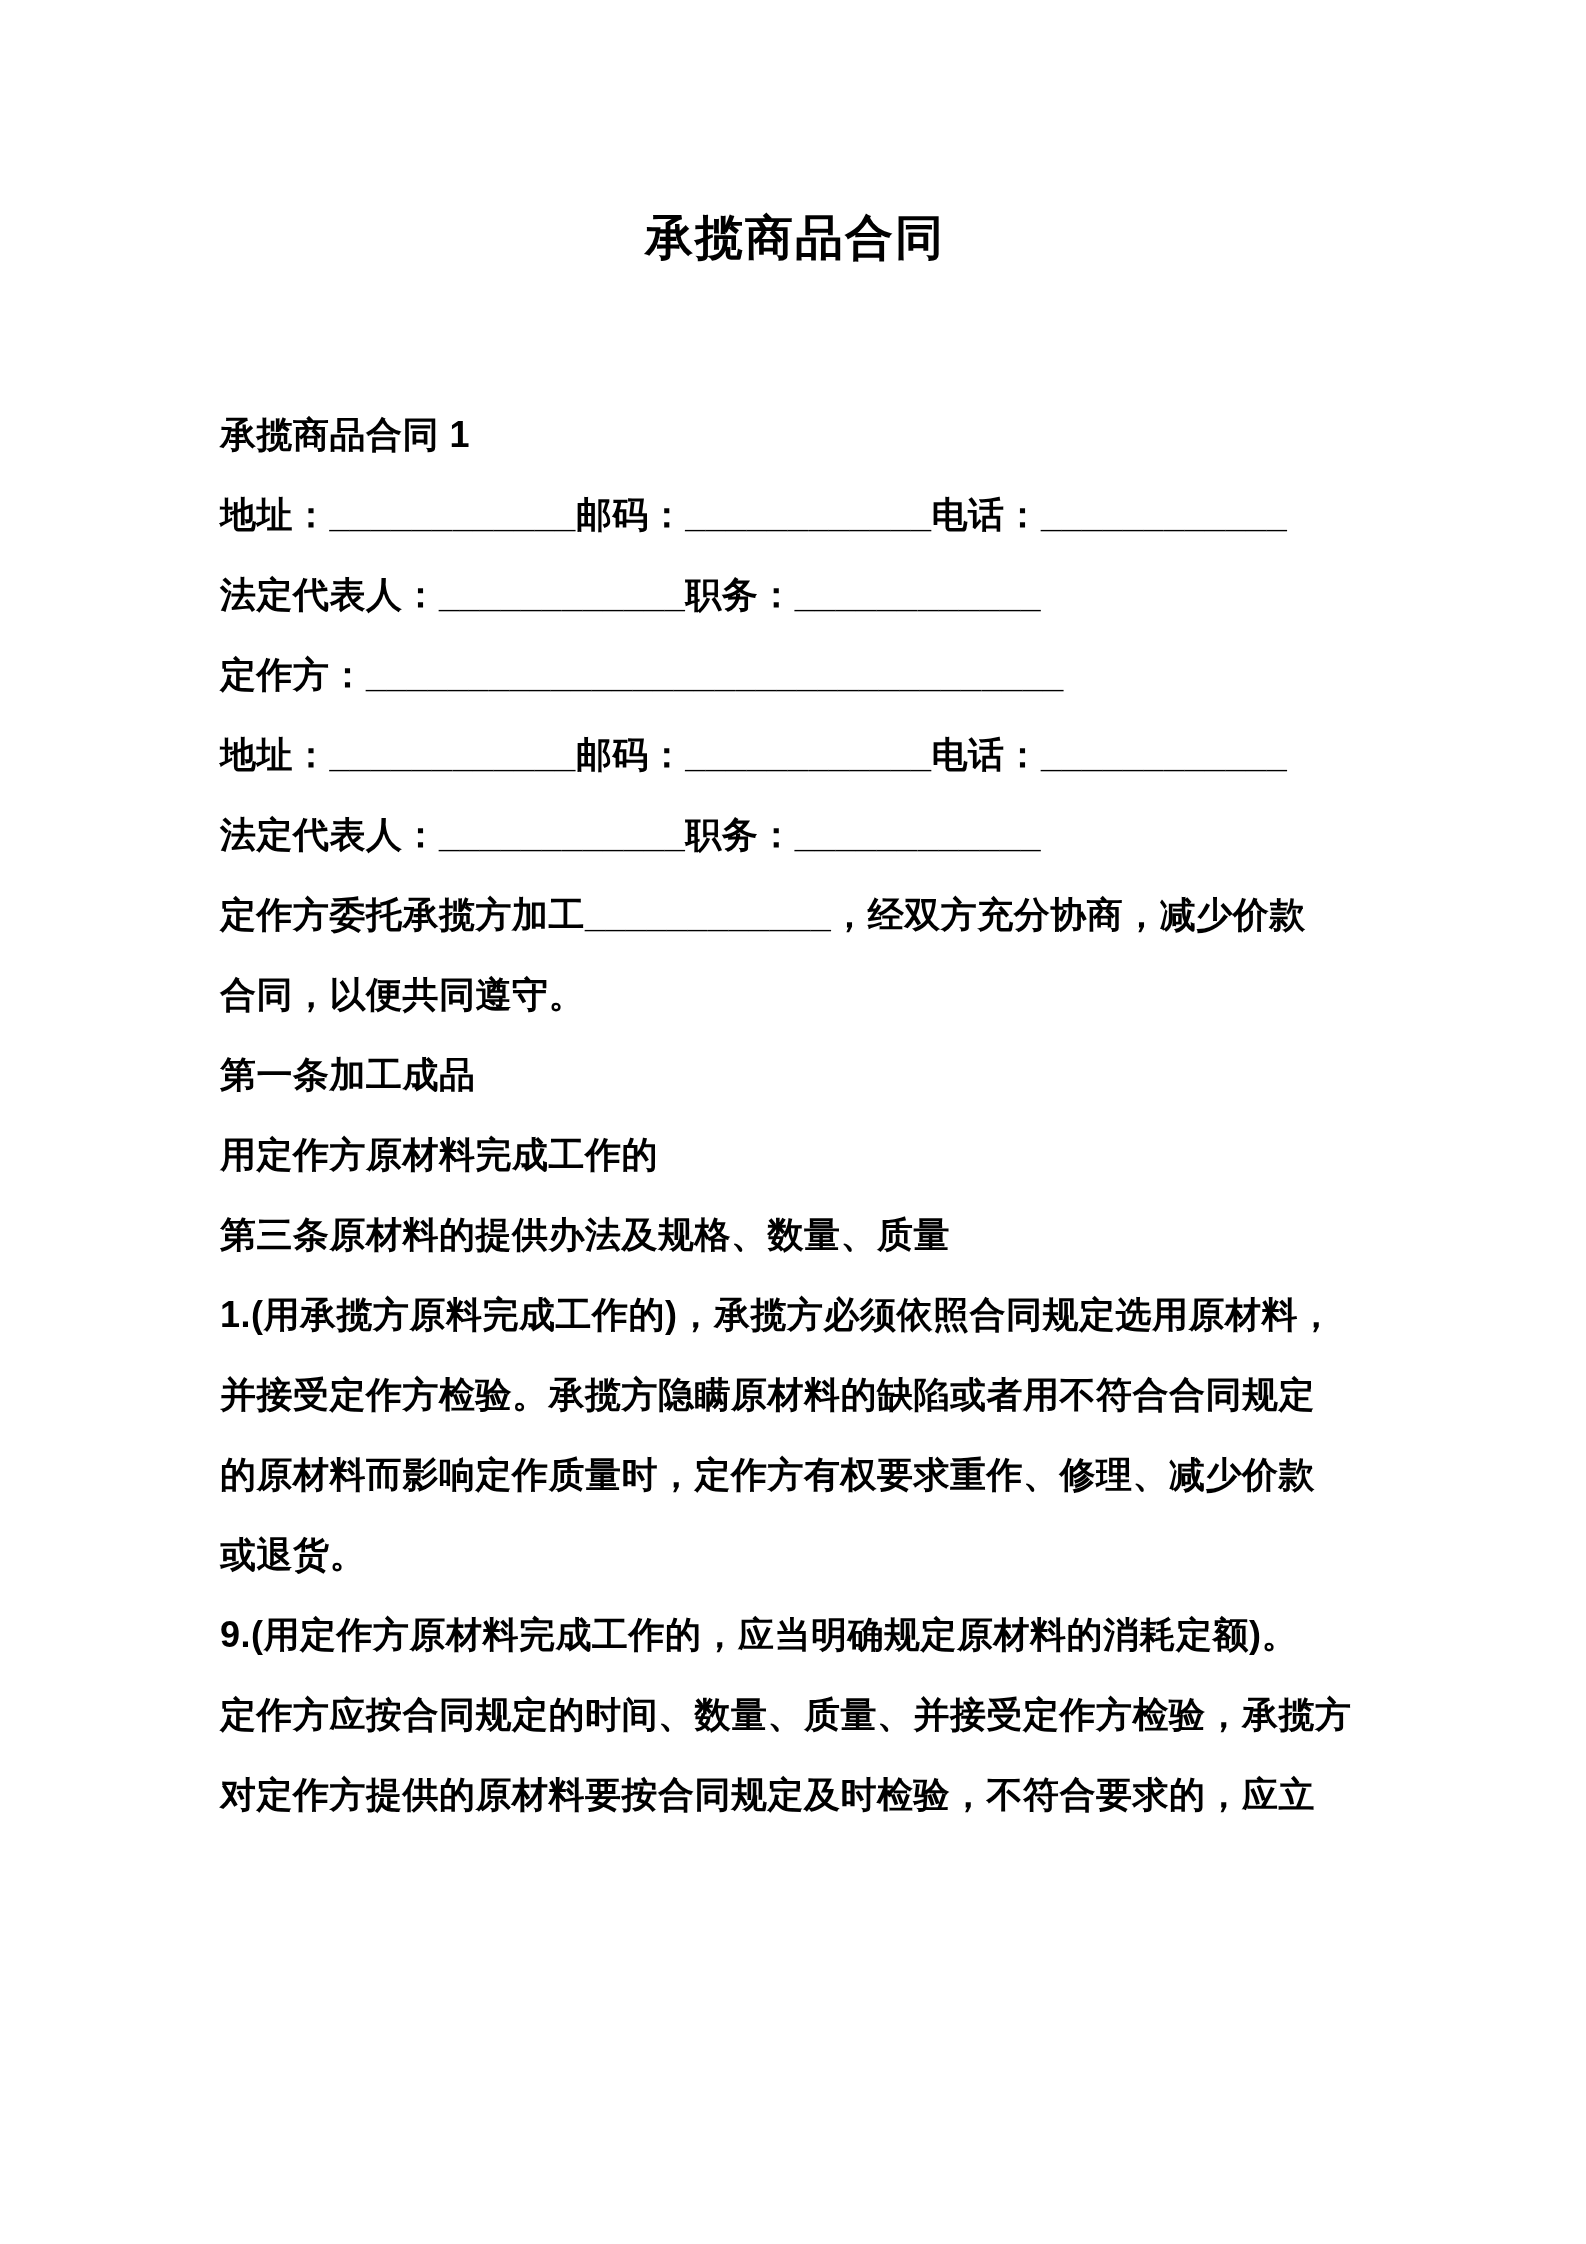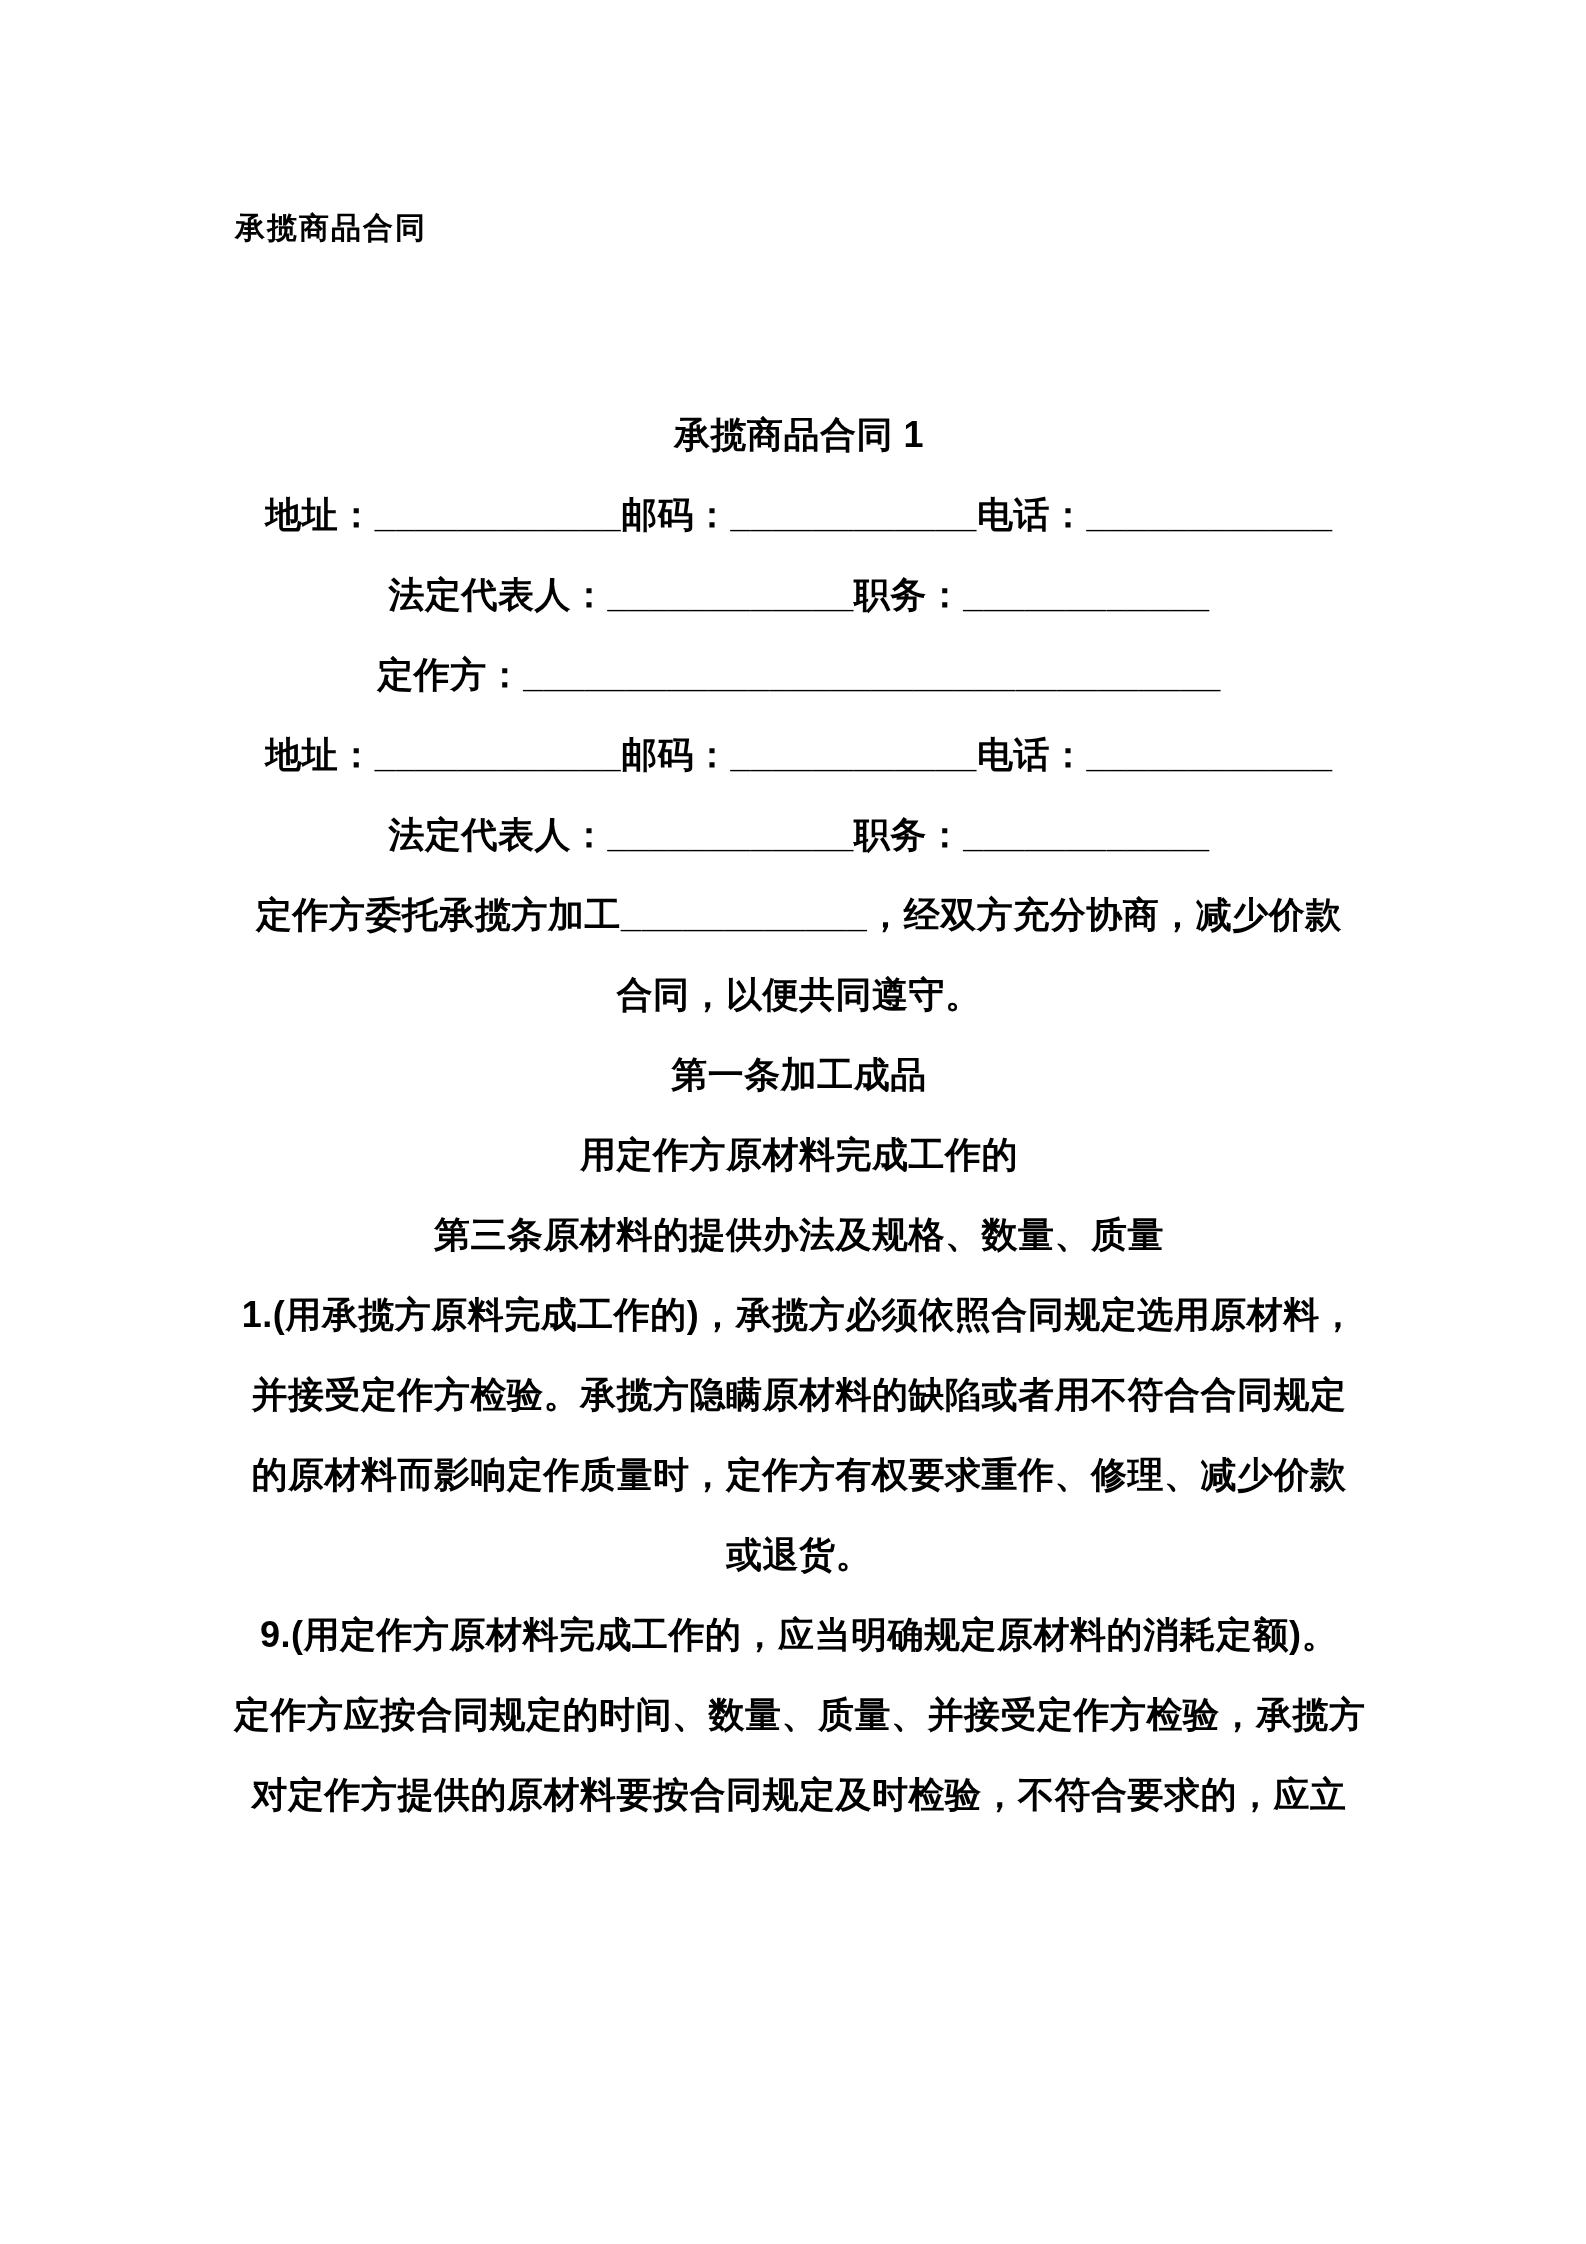--- a/index.html
+++ b/index.html
@@ -12,36 +12,36 @@
     width: 1586px;
     height: 2244px;
     background: #ffffff;
     color: #000000;
     font-family: "Liberation Sans", sans-serif;
     overflow: hidden;
     box-sizing: border-box;
   }
   .doc-title {
     position: absolute;
-    top: 198px;
+    top: 208px;
     left: 235px;
     width: 1120px;
     height: 60px;
     line-height: 60px;
-    font-size: 30px;
+    text-align: center;
+    font-size: 48px;
     font-weight: 700;
     letter-spacing: 2px;
     white-space: nowrap;
   }
   .doc-body {
     position: absolute;
     top: 395px;
-    left: 234px;
+    left: 220px;
     width: 1130px;
-    text-align: center;
   }
   .doc-line {
     height: 80px;
     line-height: 80px;
     font-size: 36px;
     font-weight: 700;
     white-space: nowrap;
     letter-spacing: 0.5px;
   }
 </style>

